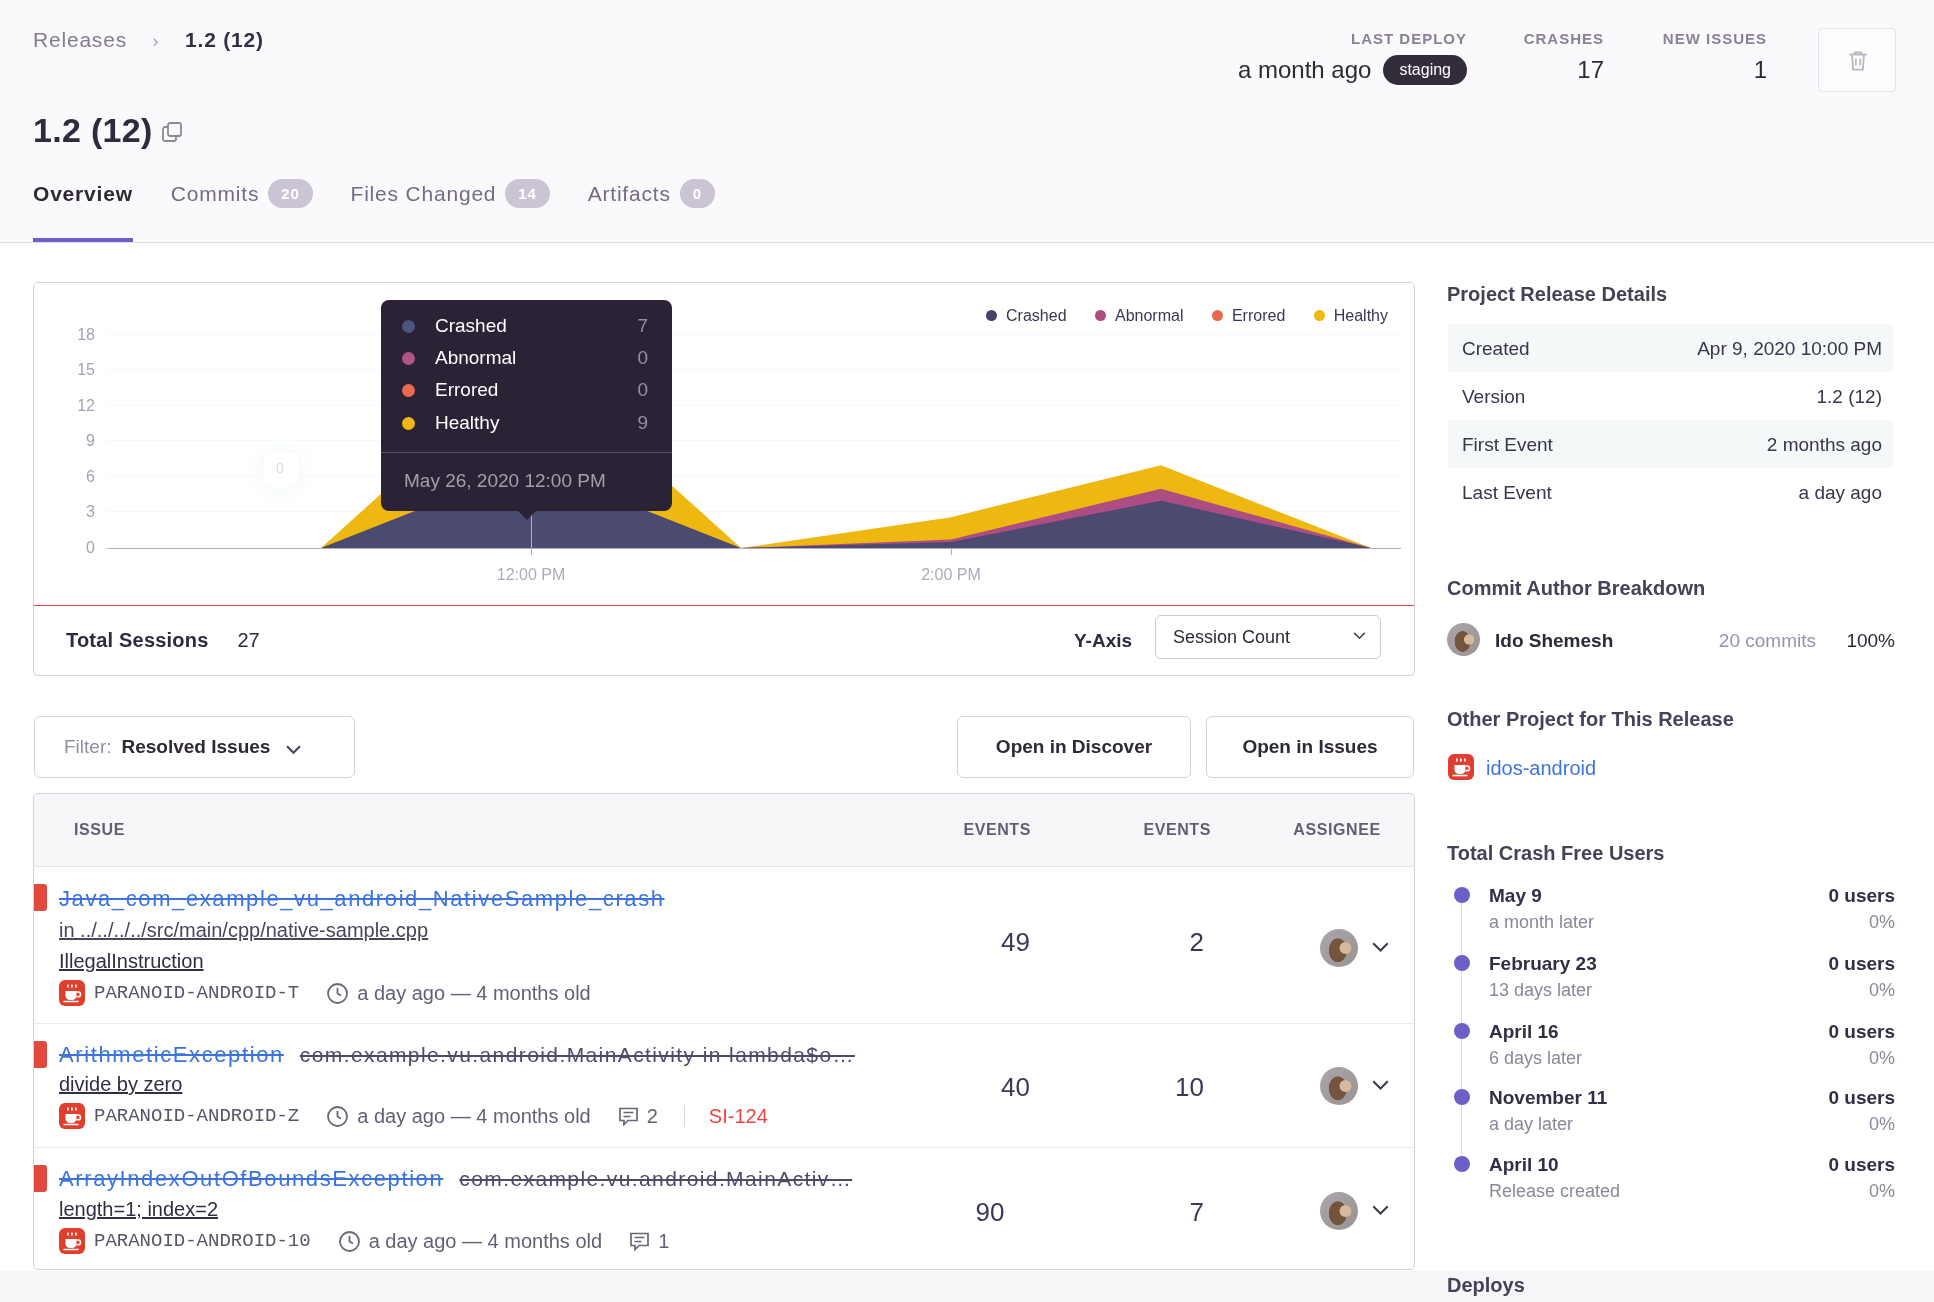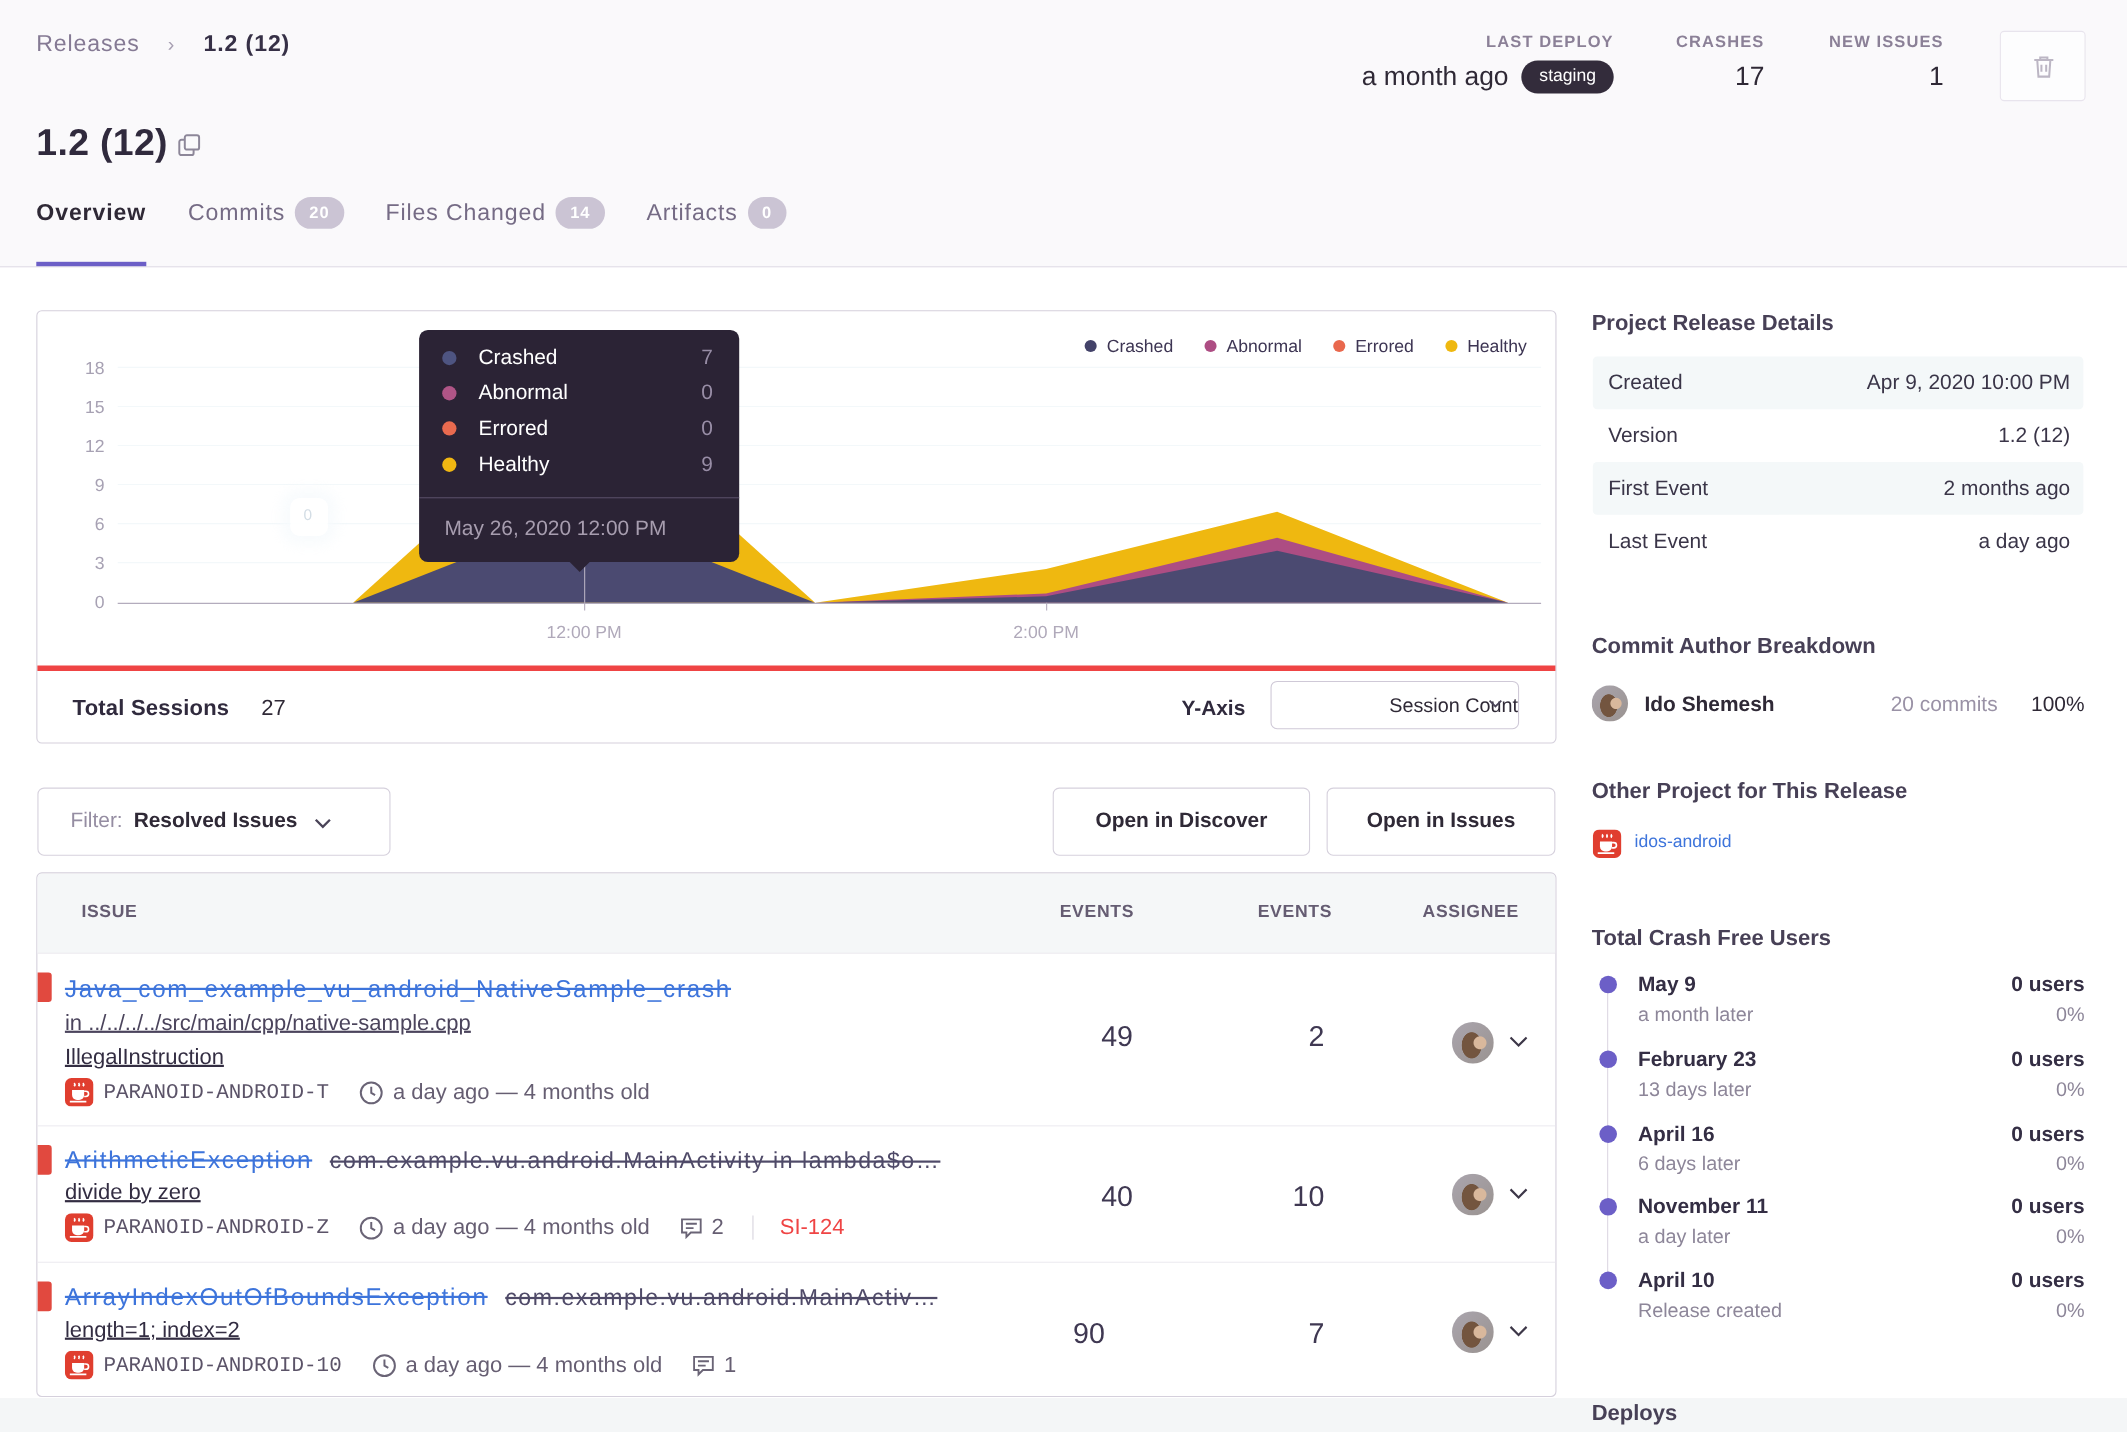--- a/index.html
+++ b/index.html
@@ -17,21 +17,21 @@
 .tab.active { color:#2f2936; font-weight:600; border-bottom:4px solid #6C5FC7; }
 .badge { display:inline-block; background:#cbc4d4; color:#fff; font-size:15px; font-weight:700; border-radius:15px; padding:6px 13px; margin-left:9px; position:relative; top:-2px; }
 .hstat { position:absolute; top:30px; text-align:right; }
 .hstat .lbl { font-size:15px; font-weight:700; color:#8b8097; letter-spacing:1px; }
 .hstat .val { font-size:24px; color:#2f2936; margin-top:9px; }
 #deploypill { display:inline-block; background:#332c3b; color:#fff; font-size:16px; padding:6px 16px; border-radius:16px; position:relative; top:-3px; margin-left:12px; }
 #trashbtn { position:absolute; left:1818px; top:28px; width:78px; height:64px; background:#fdfdfe; border:1px solid #e8e4ed; border-radius:4px; }
 
 .card { position:absolute; background:#fff; border:1px solid #d5d0dc; border-radius:5px; }
 #chartcard { left:33px; top:282px; width:1382px; height:394px; }
-#chartfoot { position:absolute; left:0; right:0; top:322px; height:71px; border-top:5px solid #ef4444;text-align:right; }
+#chartfoot { position:absolute; left:0; right:0; top:322px; height:71px; border-top:1px solid #ef4444; }
 .ts { position:absolute; left:32px; top:23px; font-size:20px; color:#2f2936; }
 .ts b { font-weight:700; margin-right:29px; color:#302a3d; letter-spacing:0.2px; }
 .yaxis-lbl { position:absolute; left:1040px; top:24px; font-size:19px; font-weight:700; color:#302a3d; }
 #ydrop { position:absolute; left:1121px; top:9px; width:226px; height:44px; border:1px solid #cfc9d7; border-radius:6px; font-size:18px; color:#2f2936; line-height:42px; padding-left:17px; }
 #ydrop svg { position:absolute; right:14px; top:16px; }
 .legend { position:absolute; top:24px; right:26px; font-size:16px; color:#3d3553; }
 .legend span.it { margin-left:24px; }
 .legend i { display:inline-block; width:11px; height:11px; border-radius:50%; margin-right:9px; }
 
 #tip { position:absolute; left:381px; top:300px; width:291px; height:211px; background:#2b2335; border-radius:8px; color:#fff; z-index:5; }
@@ -333,21 +333,21 @@
 <div class="sideh" style="top:708px;">Other Project for This Release</div>
 <svg class="abs" style="left:1448px; top:754px;" width="26" height="26" viewBox="0 0 26 26">
     <rect width="26" height="26" rx="6" fill="#e03e2f"></rect>
     <g stroke="#fff" fill="none" stroke-width="1.6">
       <path d="M8.5 4.5c.8 1 .8 2 0 3M12.5 4.5c.8 1 .8 2 0 3M16.5 4.5c.8 1 .8 2 0 3"></path>
       <path d="M6.5 11h11v4.5a4.5 4.5 0 0 1-4.5 4.5h-2a4.5 4.5 0 0 1-4.5-4.5z" fill="#fff" stroke="none"></path>
       <path d="M17.5 12h1.6a2.4 2.4 0 0 1 0 4.8h-1.6" stroke-width="1.5"></path>
       <path d="M4.5 21.5h15" stroke-width="1.6"></path>
     </g>
   </svg>
-<div class="abs" style="left:1486px; top:757px; font-size:16px; color:#3d74db;">idos-android</div>
+<div class="abs" style="left:1486px; top:757px; font-size:20px; color:#3d74db;">idos-android</div>
 
 <div class="sideh" style="top:842px;">Total Crash Free Users</div>
 <div id="tlline"></div>
 
 <div class="tl-dot" style="top:887px;"></div>
 <div class="tl-date" style="top:885px;">May 9</div>
 <div class="tl-sub" style="top:912px;">a month later</div>
 <div class="tl-users" style="top:885px;">0 users</div>
 <div class="tl-pct" style="top:912px;">0%</div>
 

